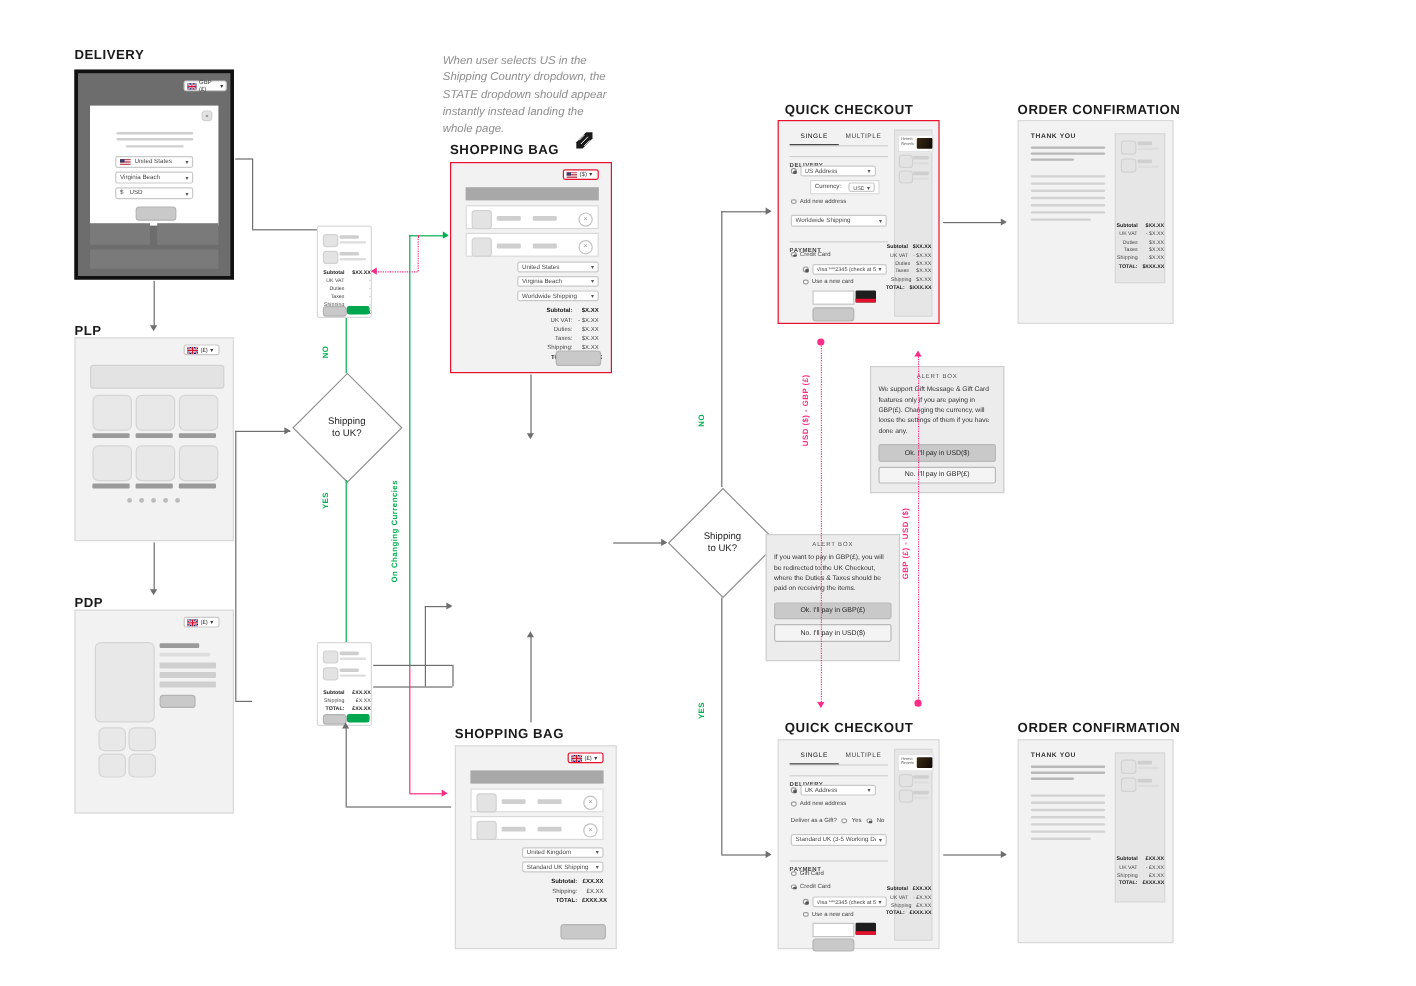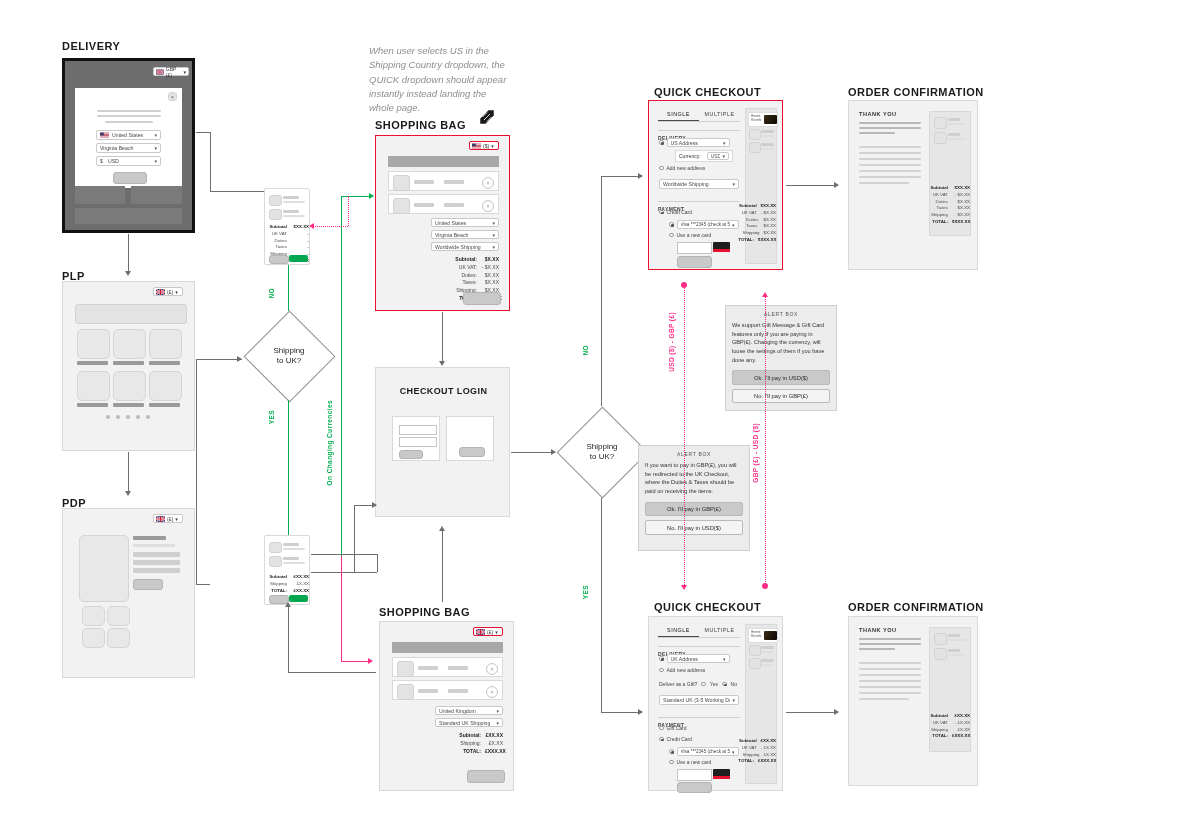--- a/index.html
+++ b/index.html
@@ -493,33 +493,22 @@
     <div class="abs btn-grey" style="left:87px;top:156px;width:36px;height:11px;"></div>
   </div>
 
   <div class="ln ln-v" style="left:442px;top:312px;height:50px;"></div>
   <div class="arrow-d" style="left:439px;top:361px;"></div>
 
   <div class="ln ln-h" style="left:196px;top:132px;width:14px;"></div>
   <div class="ln ln-v" style="left:210px;top:132px;height:59px;"></div>
   <div class="ln ln-h" style="left:210px;top:191px;width:54px;"></div>
 
-  <div class="abs note" style="left:369px;top:44px;">When user selects US in the Shipping Country dropdown, the QUICK dropdown should appear instantly instead landing the whole page.</div>
-
-  <div class="abs wf" style="left:375px;top:367px;width:135px;height:150px;">
-    <div class="abs" style="left:0;top:18px;width:135px;text-align:center;font-size:9px;font-weight:bold;letter-spacing:.4px;color:#1a1a1a;">CHECKOUT LOGIN</div>
-    <div class="abs wf wf-white" style="left:16px;top:48px;width:48px;height:45px;">
-      <div class="abs" style="left:6px;top:8px;width:36px;height:8px;background:#fff;border:1px solid #c4c4c4;"></div>
-      <div class="abs" style="left:6px;top:20px;width:36px;height:8px;background:#fff;border:1px solid #c4c4c4;"></div>
-      <div class="abs btn-grey" style="left:6px;top:33px;width:22px;height:7px;"></div>
-    </div>
-    <div class="abs wf wf-white" style="left:70px;top:48px;width:48px;height:45px;">
-      <div class="abs btn-grey" style="left:12px;top:30px;width:24px;height:8px;"></div>
-    </div>
-  </div>
+  <div class="abs note" style="left:369px;top:44px;">When user selects US in the Shipping Country dropdown, the STATE dropdown should appear instantly instead landing the whole page.</div>
+
 
   <div class="ln ln-h" style="left:511px;top:452px;width:44px;"></div>
   <div class="arrow-r" style="left:551px;top:449px;"></div>
 
   <div class="ln ln-v" style="left:442px;top:530px;height:72px;"></div>
   <div class="arrow-u" style="left:439px;top:526px;"></div>
 
   <div class="ln ln-h" style="left:311px;top:554px;width:66px;"></div>
   <div class="ln ln-v" style="left:377px;top:554px;height:18px;"></div>
   <div class="ln ln-h" style="left:311px;top:572px;width:66px;"></div>

